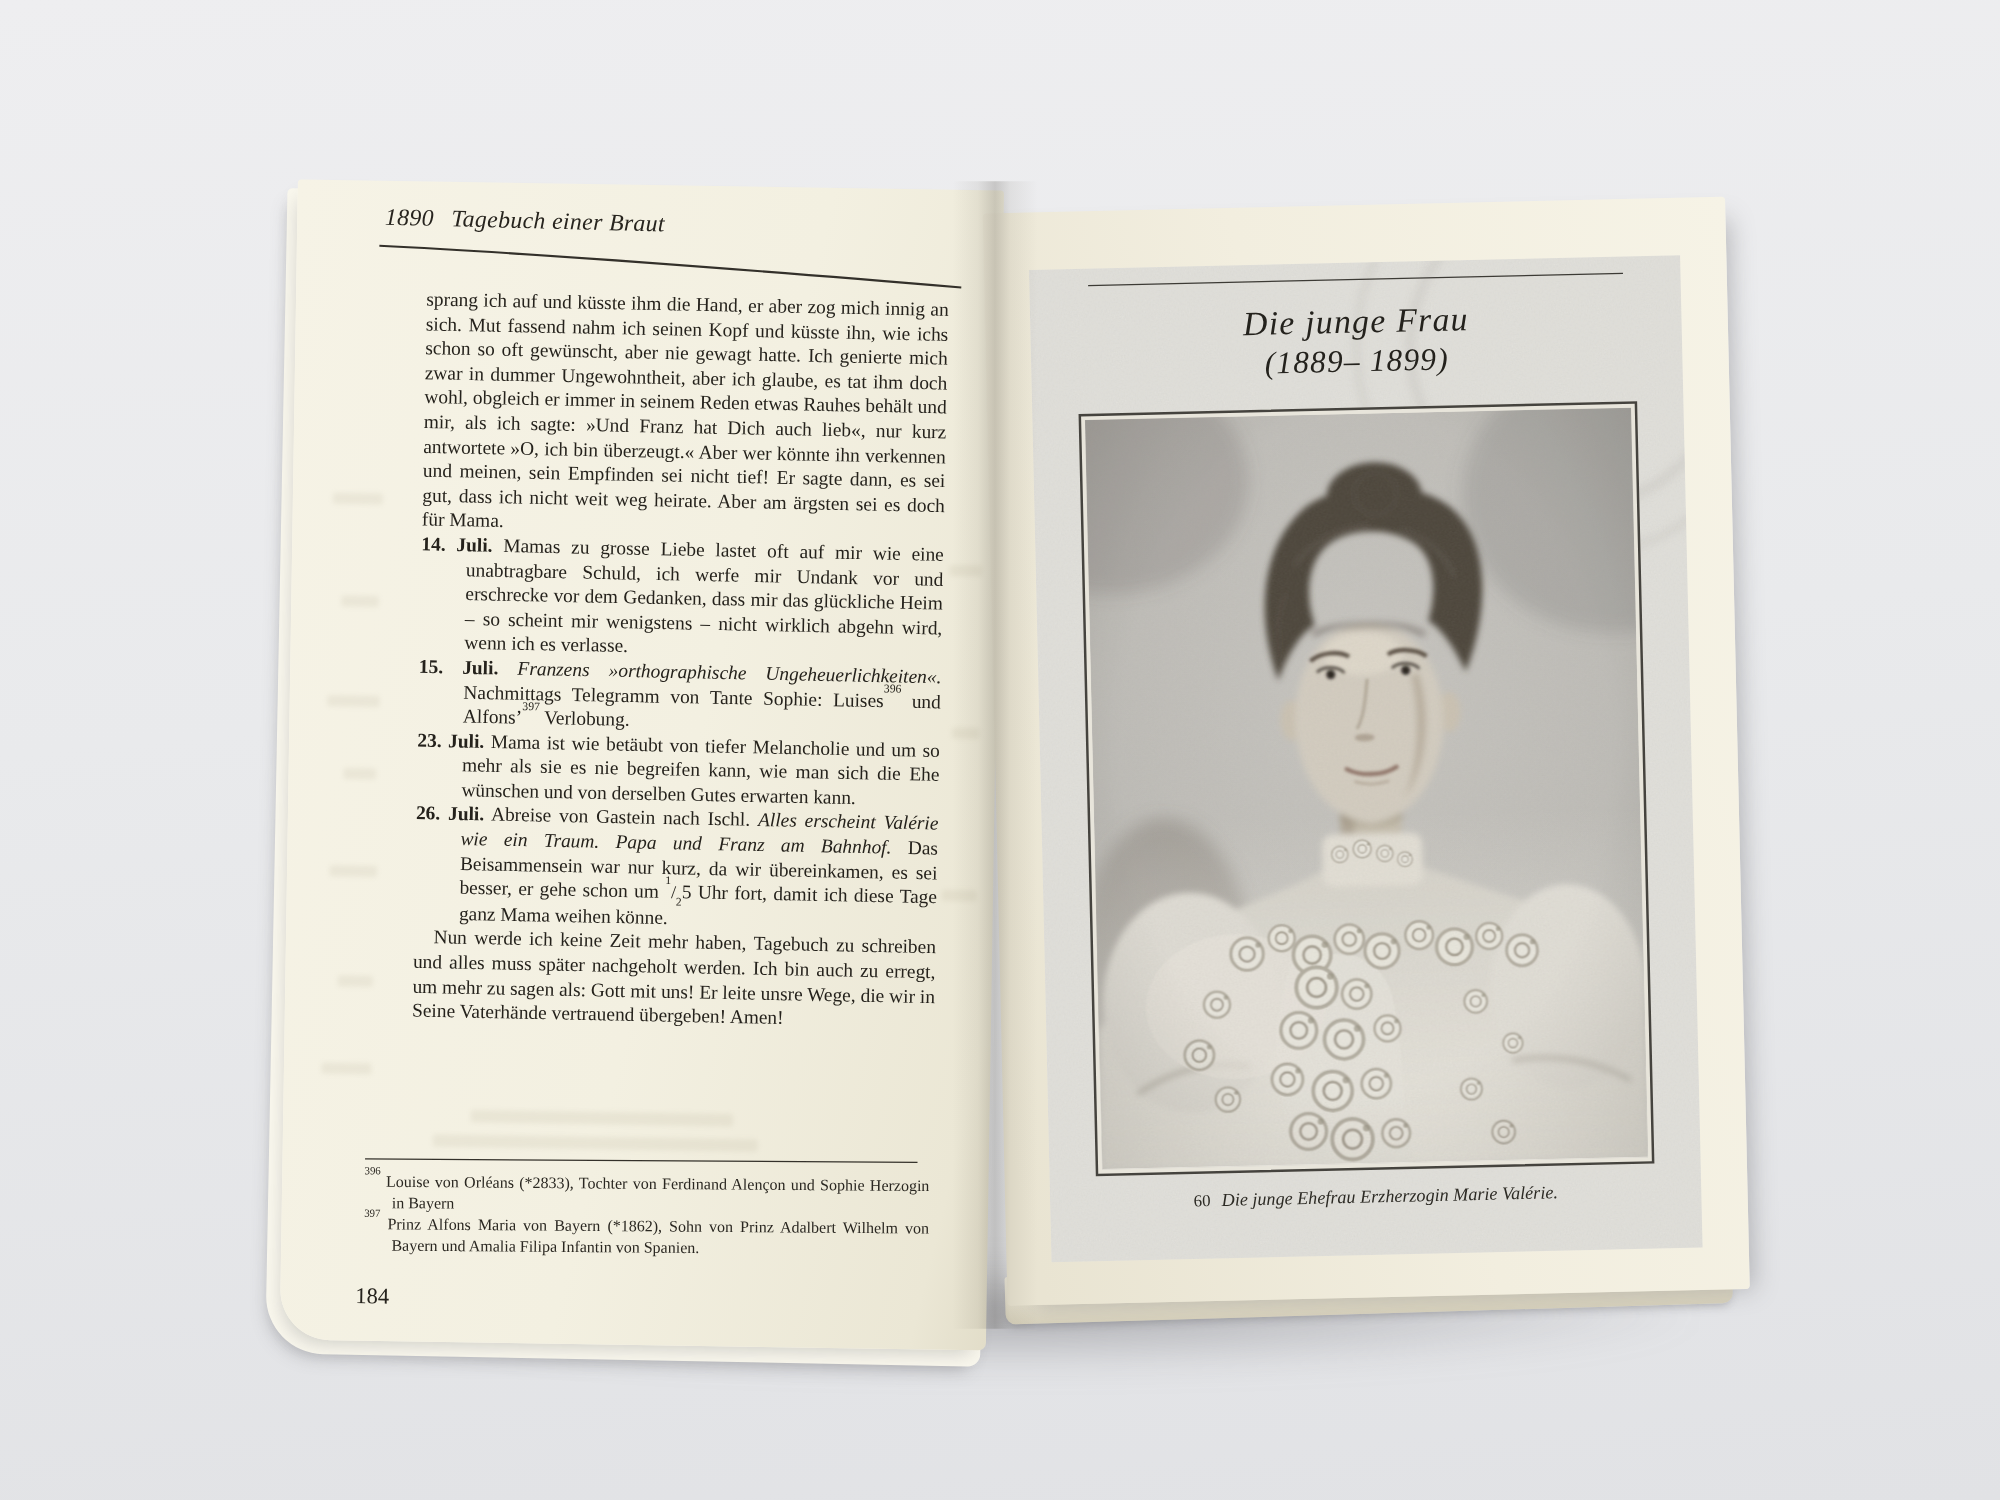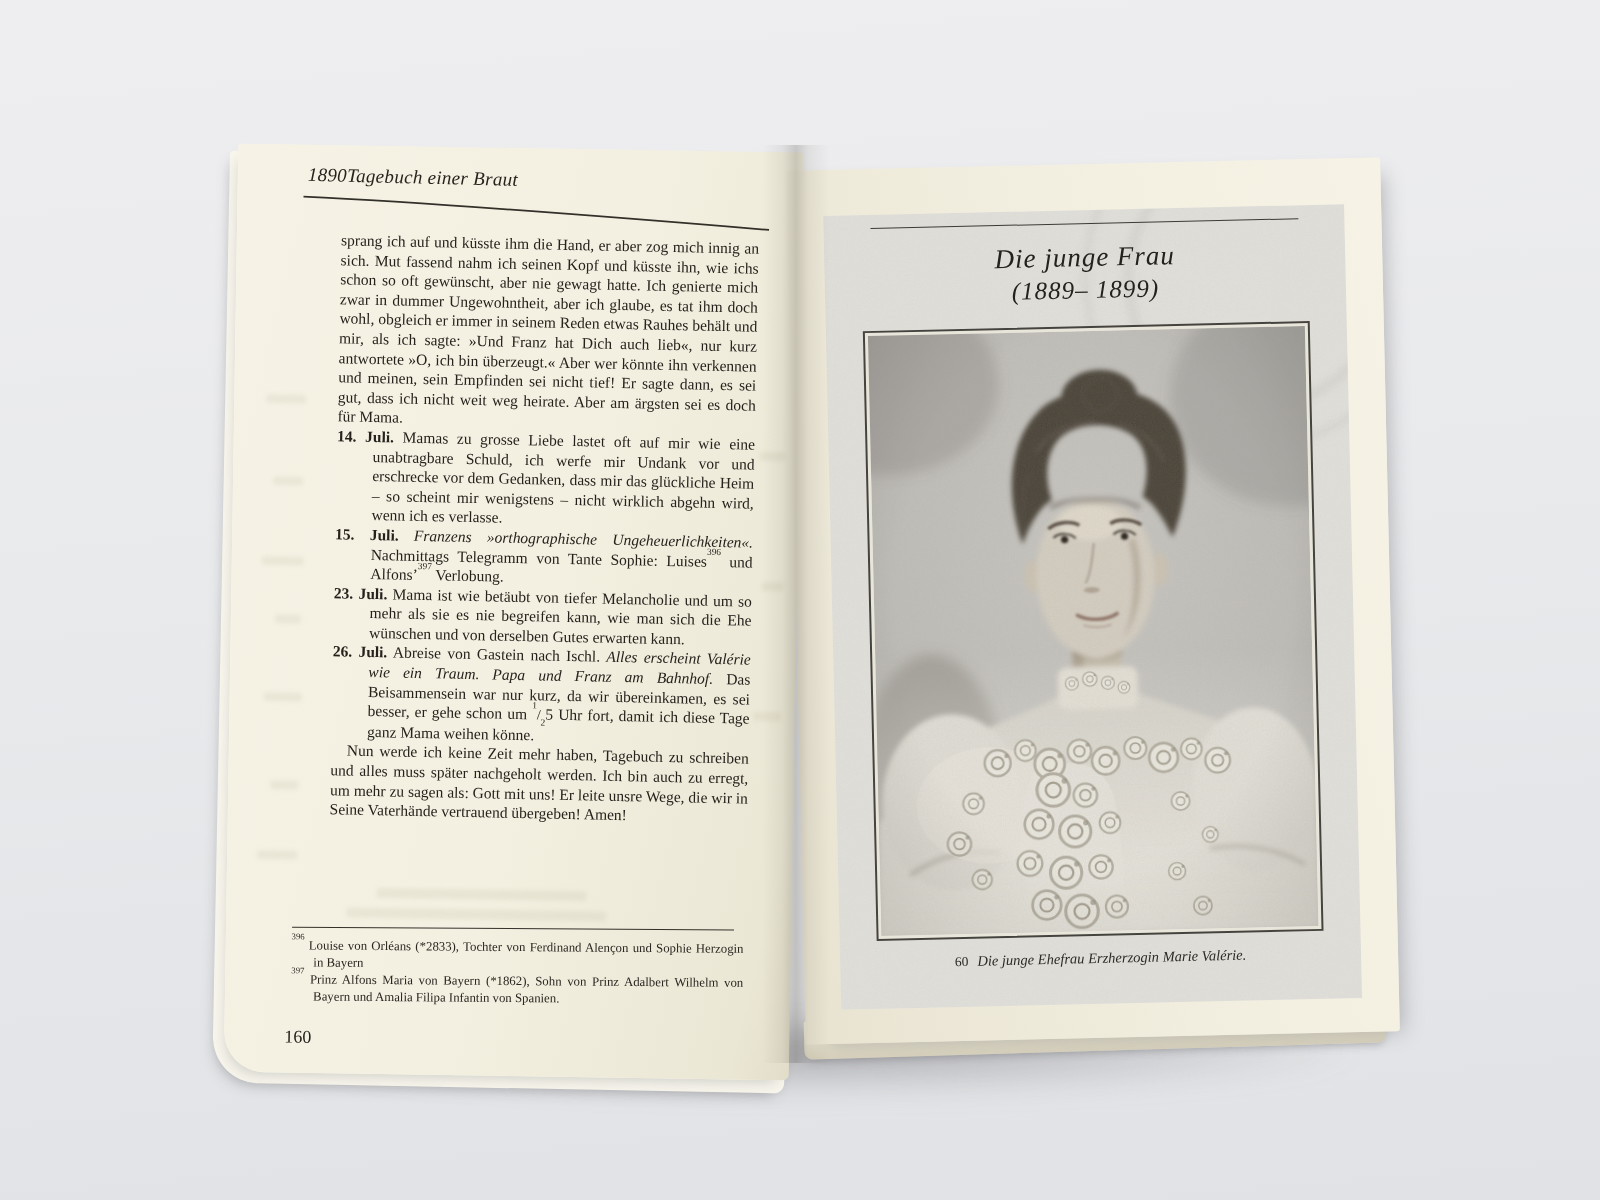--- a/index.html
+++ b/index.html
@@ -12,21 +12,21 @@
   
   .under-left{position:absolute;left:221px;top:156px;width:572px;height:932px;
          background:#faf8ee;border-radius:4px 4px 10px 46px;transform:rotate(1.1deg);
          box-shadow:-4px 8px 14px -6px rgba(90,90,95,.35);}
   .page-left{position:absolute;left:231px;top:148px;width:565px;height:928px;
          background:linear-gradient(103deg,#f6f3e6 0%,#f3f0e1 55%,#ebe7d5 92%,#e2ddc9 100%);
          border-radius:3px 3px 6px 40px;transform:rotate(0.9deg);
          box-shadow:-5px 9px 16px -7px rgba(95,95,100,.30);}
   .running-head{position:absolute;left:70px;top:20px;font-style:italic;font-size:19px;
          letter-spacing:.3px;color:#27241e;transform:rotate(.5deg);}
-  .running-head .year{margin-right:0;}
+  .running-head .year{margin-right:14px;}
   .head-rule{position:absolute;left:64px;top:46px;}
   .content{position:absolute;left:103px;top:86px;width:418px;font-size:15.5px;
          line-height:19.6px;text-align:justify;color:#25221c;max-height:690px;overflow:hidden;
          transform:rotate(.25deg);}
   .content p{margin:0;}
   .content p.entry{padding-left:36px;text-indent:-36px;}
   .content p.closing{text-indent:16px;}
   .content b{font-weight:700;}
   .content i{font-style:italic;}
   sup.fm{font-size:.6em;line-height:0;position:relative;top:-.55em;}
@@ -111,21 +111,21 @@
       <p class="entry"><b>26. Juli.</b><span> Abreise von Gastein nach Ischl. </span><i>Alles erscheint Valérie wie ein Traum. Papa und Franz am Bahnhof.</i><span> Das Beisammensein war nur kurz, da wir übereinkamen, es sei besser, er gehe schon um </span><sup class="fm">1</sup><span class="fs">/</span><sub class="fd">2</sub><span>5 Uhr fort, damit ich diese Tage ganz Mama weihen könne.</span></p>
       <p class="closing">Nun werde ich keine Zeit mehr haben, Tagebuch zu schreiben und alles muss später nachgeholt werden. Ich bin auch zu erregt, um mehr zu sagen als: Gott mit uns! Er leite unsre Wege, die wir in Seine Vaterhände vertrauend übergeben! Amen!</p>
     </div>
 
     <div class="fn-rule"></div>
     <div class="footnotes">
       <p><sup>396</sup><span> Louise von Orléans (*2833), Tochter von Ferdinand Alençon und Sophie Herzogin in Bayern</span></p>
       <p><sup>397</sup><span> Prinz Alfons Maria von Bayern (*1862), Sohn von Prinz Adalbert Wilhelm von Bayern und Amalia Filipa Infantin von Spanien.</span></p>
     </div>
 
-    <div class="page-number">160</div>
+    <div class="page-number">184</div>
   </div>
 
   <div class="page-right">
     <div class="plate">
       <svg class="plate-grain" width="521" height="794">
         <filter id="pgrain">
             <feTurbulence type="fractalNoise" baseFrequency="0.8" numOctaves="2" seed="11"></feTurbulence>
           <feColorMatrix type="matrix" values="0 0 0 0 0.42 0 0 0 0 0.41 0 0 0 0 0.38 0 0 0 0.22 0"></feColorMatrix>
           </filter>
         <rect width="521" height="794" filter="url(#pgrain)" opacity="0.7"></rect>

